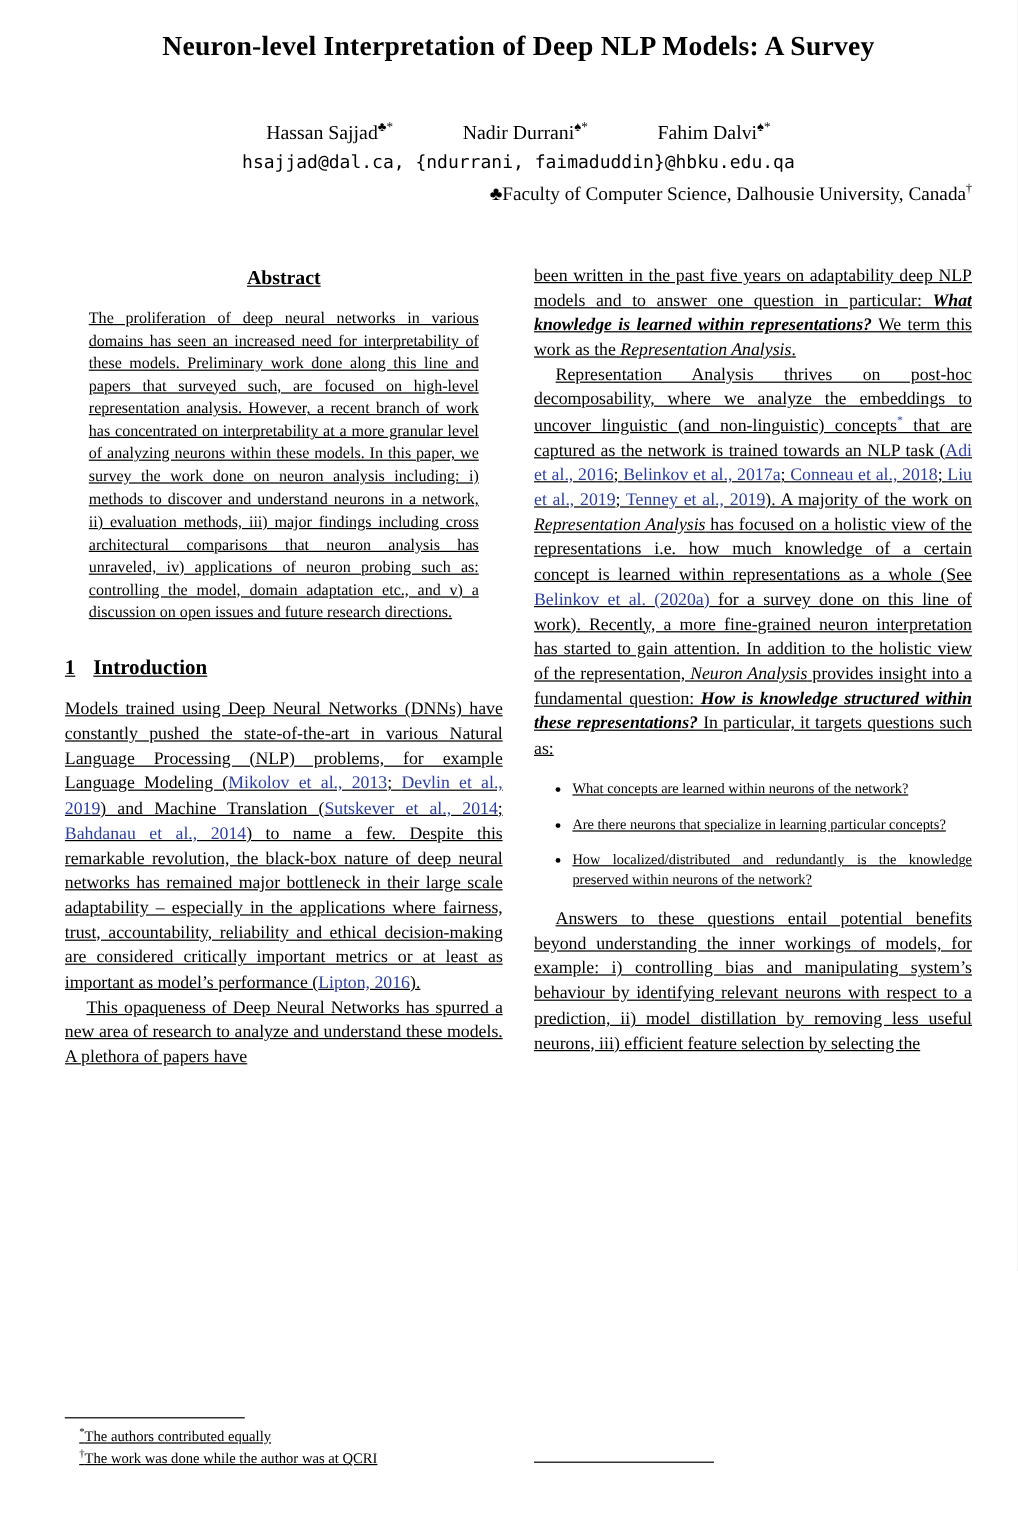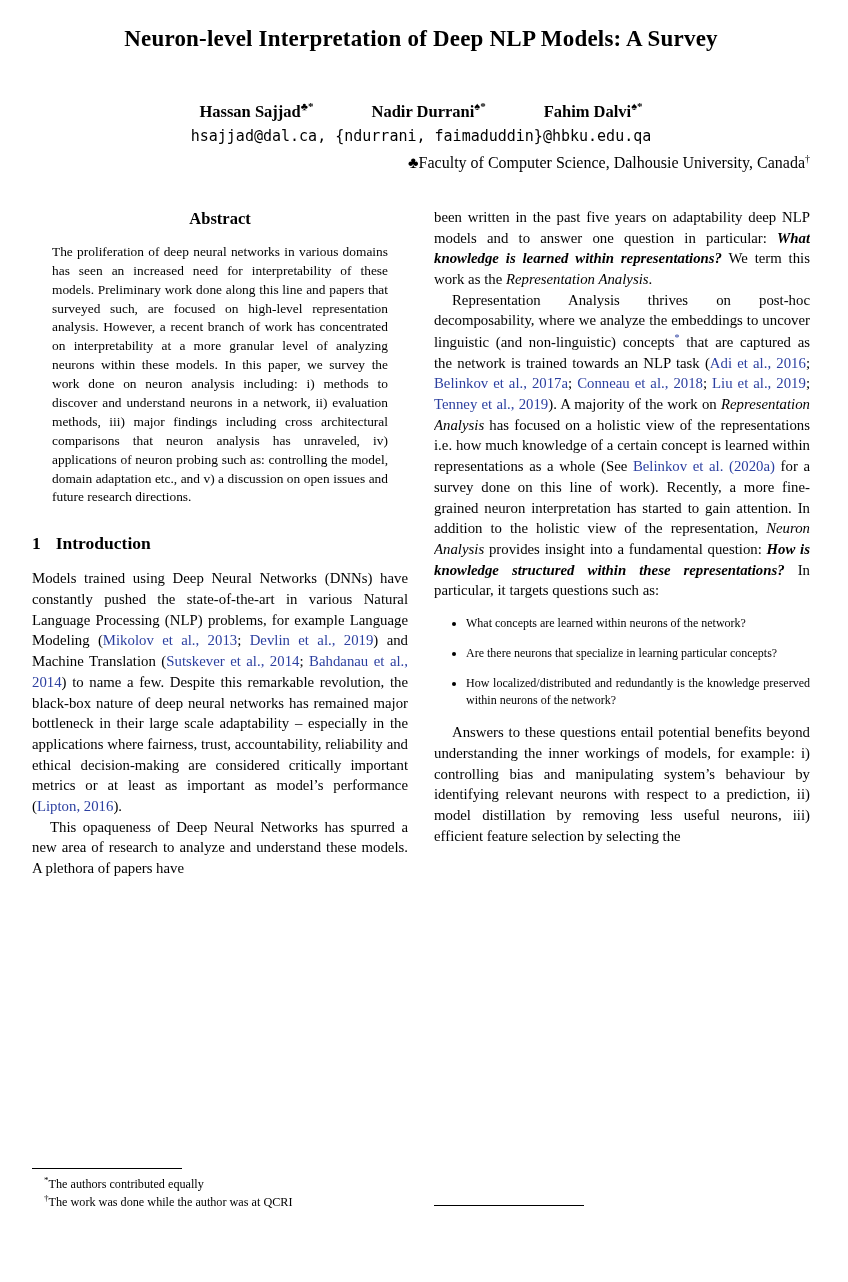--- a/index.html
+++ b/index.html
@@ -1,31 +1,31 @@
 <!DOCTYPE html>
 <html style="--cite: #2b3fa0;"><head>
 <meta charset="utf-8">
 <style>
   html,body{margin:0;padding:0;background:#e8e8e8;}
   .page{
     width:848px;height:1282px;background:#ffffff;box-sizing:border-box;
     margin:0 auto;position:relative;overflow:hidden;
-    padding:16px 38px 14px 32px;
+    padding:16px 38px 14px 54px;
     font-family:"Liberation Serif", serif;color:#000;
   }
   .title{
     text-align:center;font-size:23px;font-weight:bold;margin:10px 0 36px;
     letter-spacing:.2px;
   }
-  .authors{display:flex;justify-content:center;gap:58px;font-weight:bold;font-size:16.5px;margin-bottom:5px;margin-top:48px;}
+  .authors{display:flex;justify-content:center;gap:58px;font-weight:normal;font-size:16.5px;margin-bottom:5px;margin-top:48px;}
   .author sup{font-size:11px;}
   .emails{text-align:center;font-family:"DejaVu Sans Mono", monospace;font-size:15px;margin-bottom:6px;}
   .affil{text-align:right;font-size:16px;line-height:1.5;}
   .affil sup{font-size:11px;}
-  .cols{display:flex;gap:26px;margin-top:32px;height:1004px;}
+  .cols{display:flex;gap:26px;margin-top:46px;height:1004px;text-decoration:underline;}
   .col{flex:1 1 0;display:flex;flex-direction:column;min-width:0;}
   .col-content{flex:1 1 auto;overflow:hidden;min-height:0;}
   .abs-head{text-align:center;font-size:16.5px;font-weight:bold;margin:2px 0 14px;}
   .abs-text{font-size:13.4px;line-height:1.41;text-align:justify;margin:0;padding:0 20px;}
   .sec-head{font-size:17.5px;font-weight:bold;margin:26px 0 14px;}
   .sec-num{margin-right:15px;}
   .body{font-size:14.8px;line-height:1.4;text-align:justify;margin:0;}
   .indent{text-indent:18px;}
   .bullets{margin:14px 0;padding-left:32px;}
   .bullets li{font-size:12px;line-height:1.4;text-align:justify;margin-bottom:13px;}

